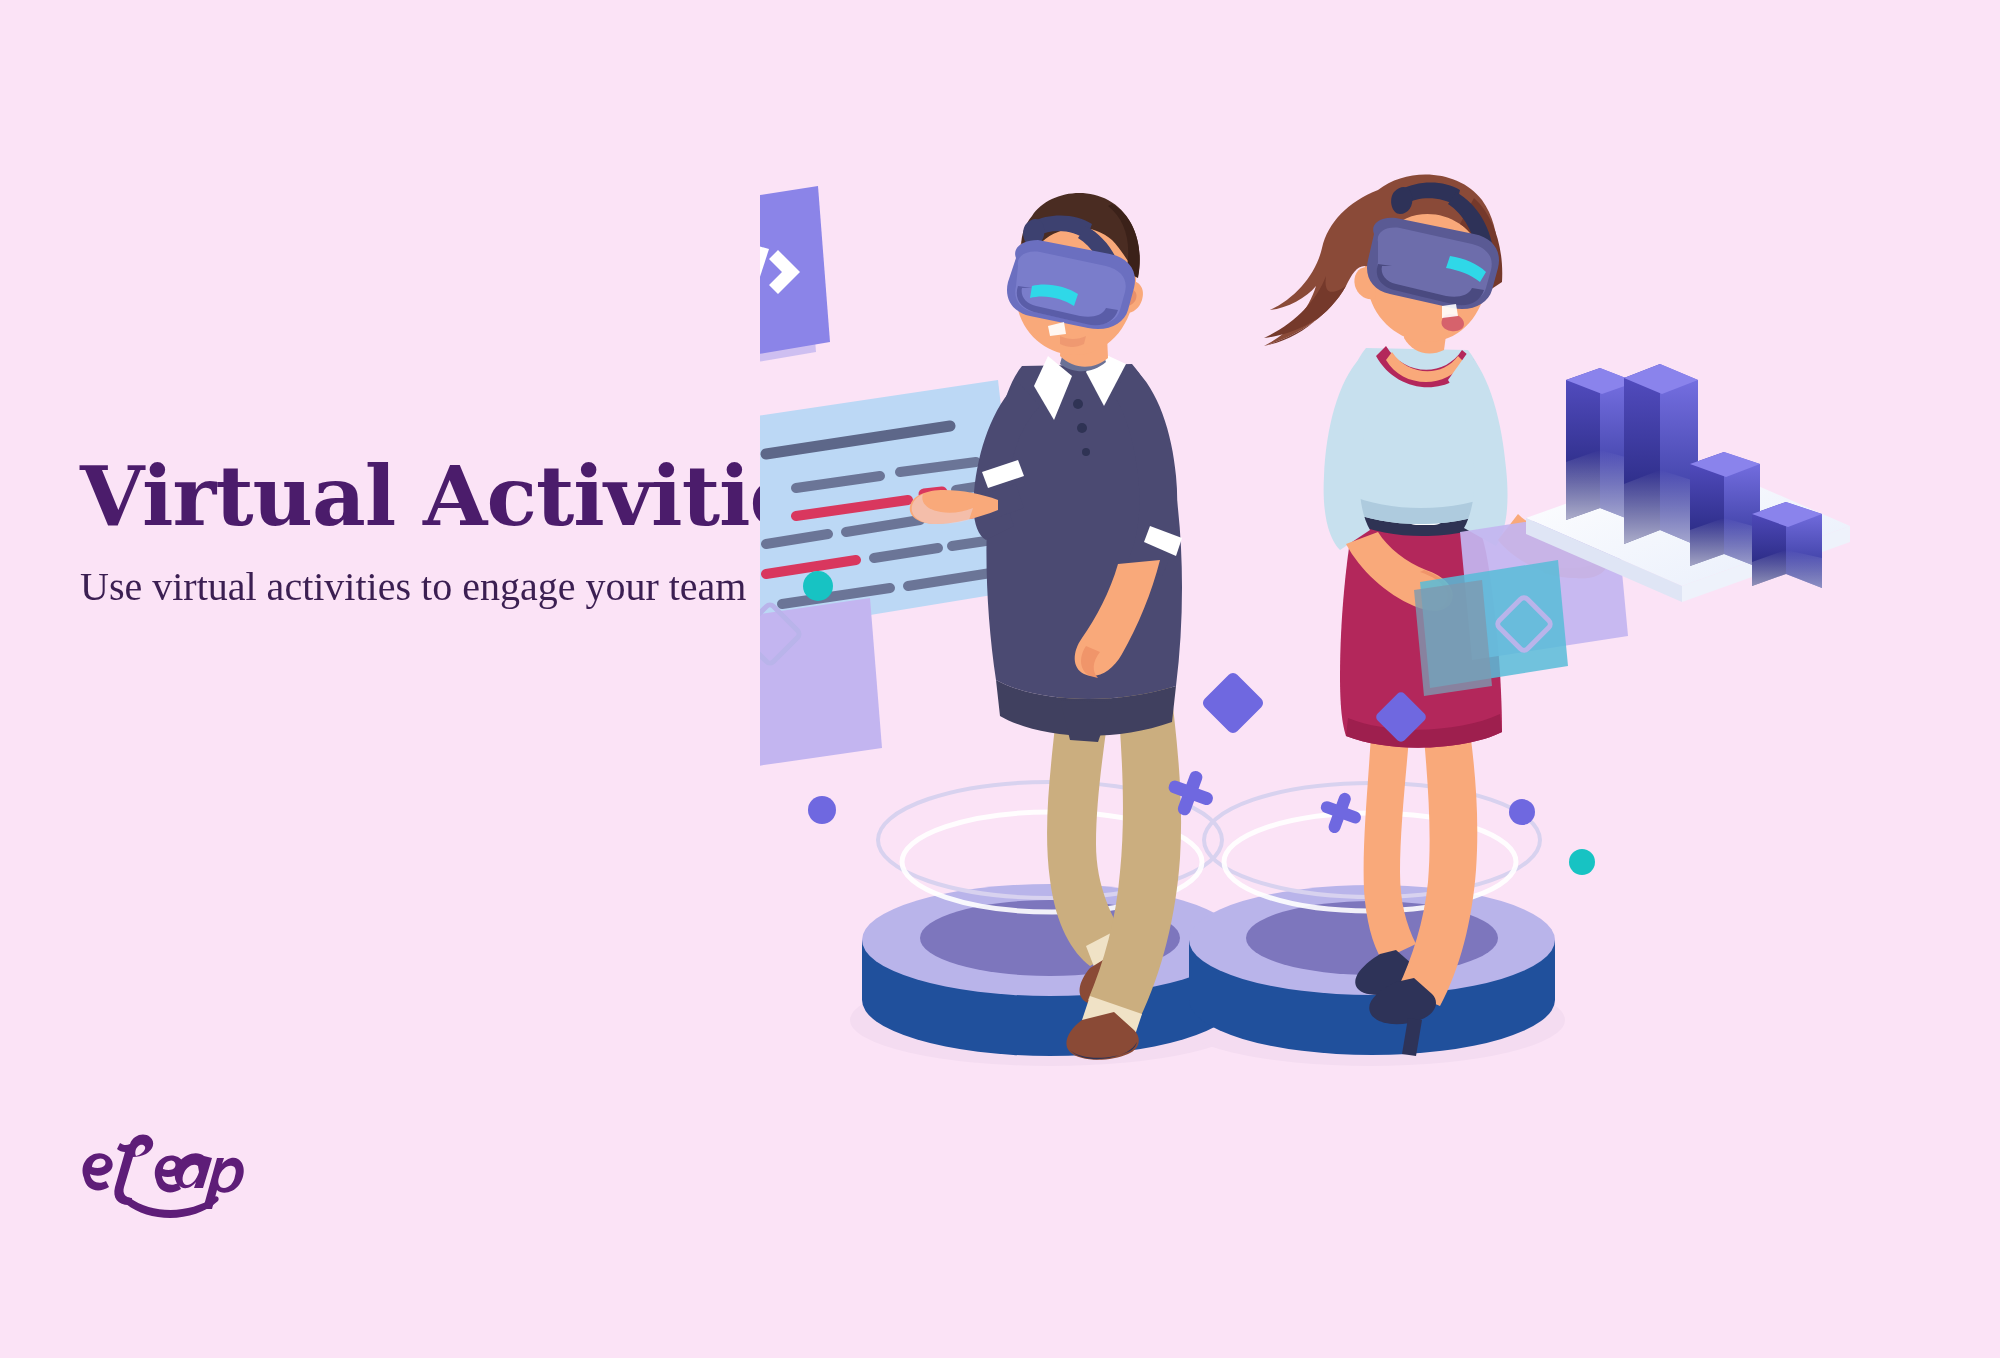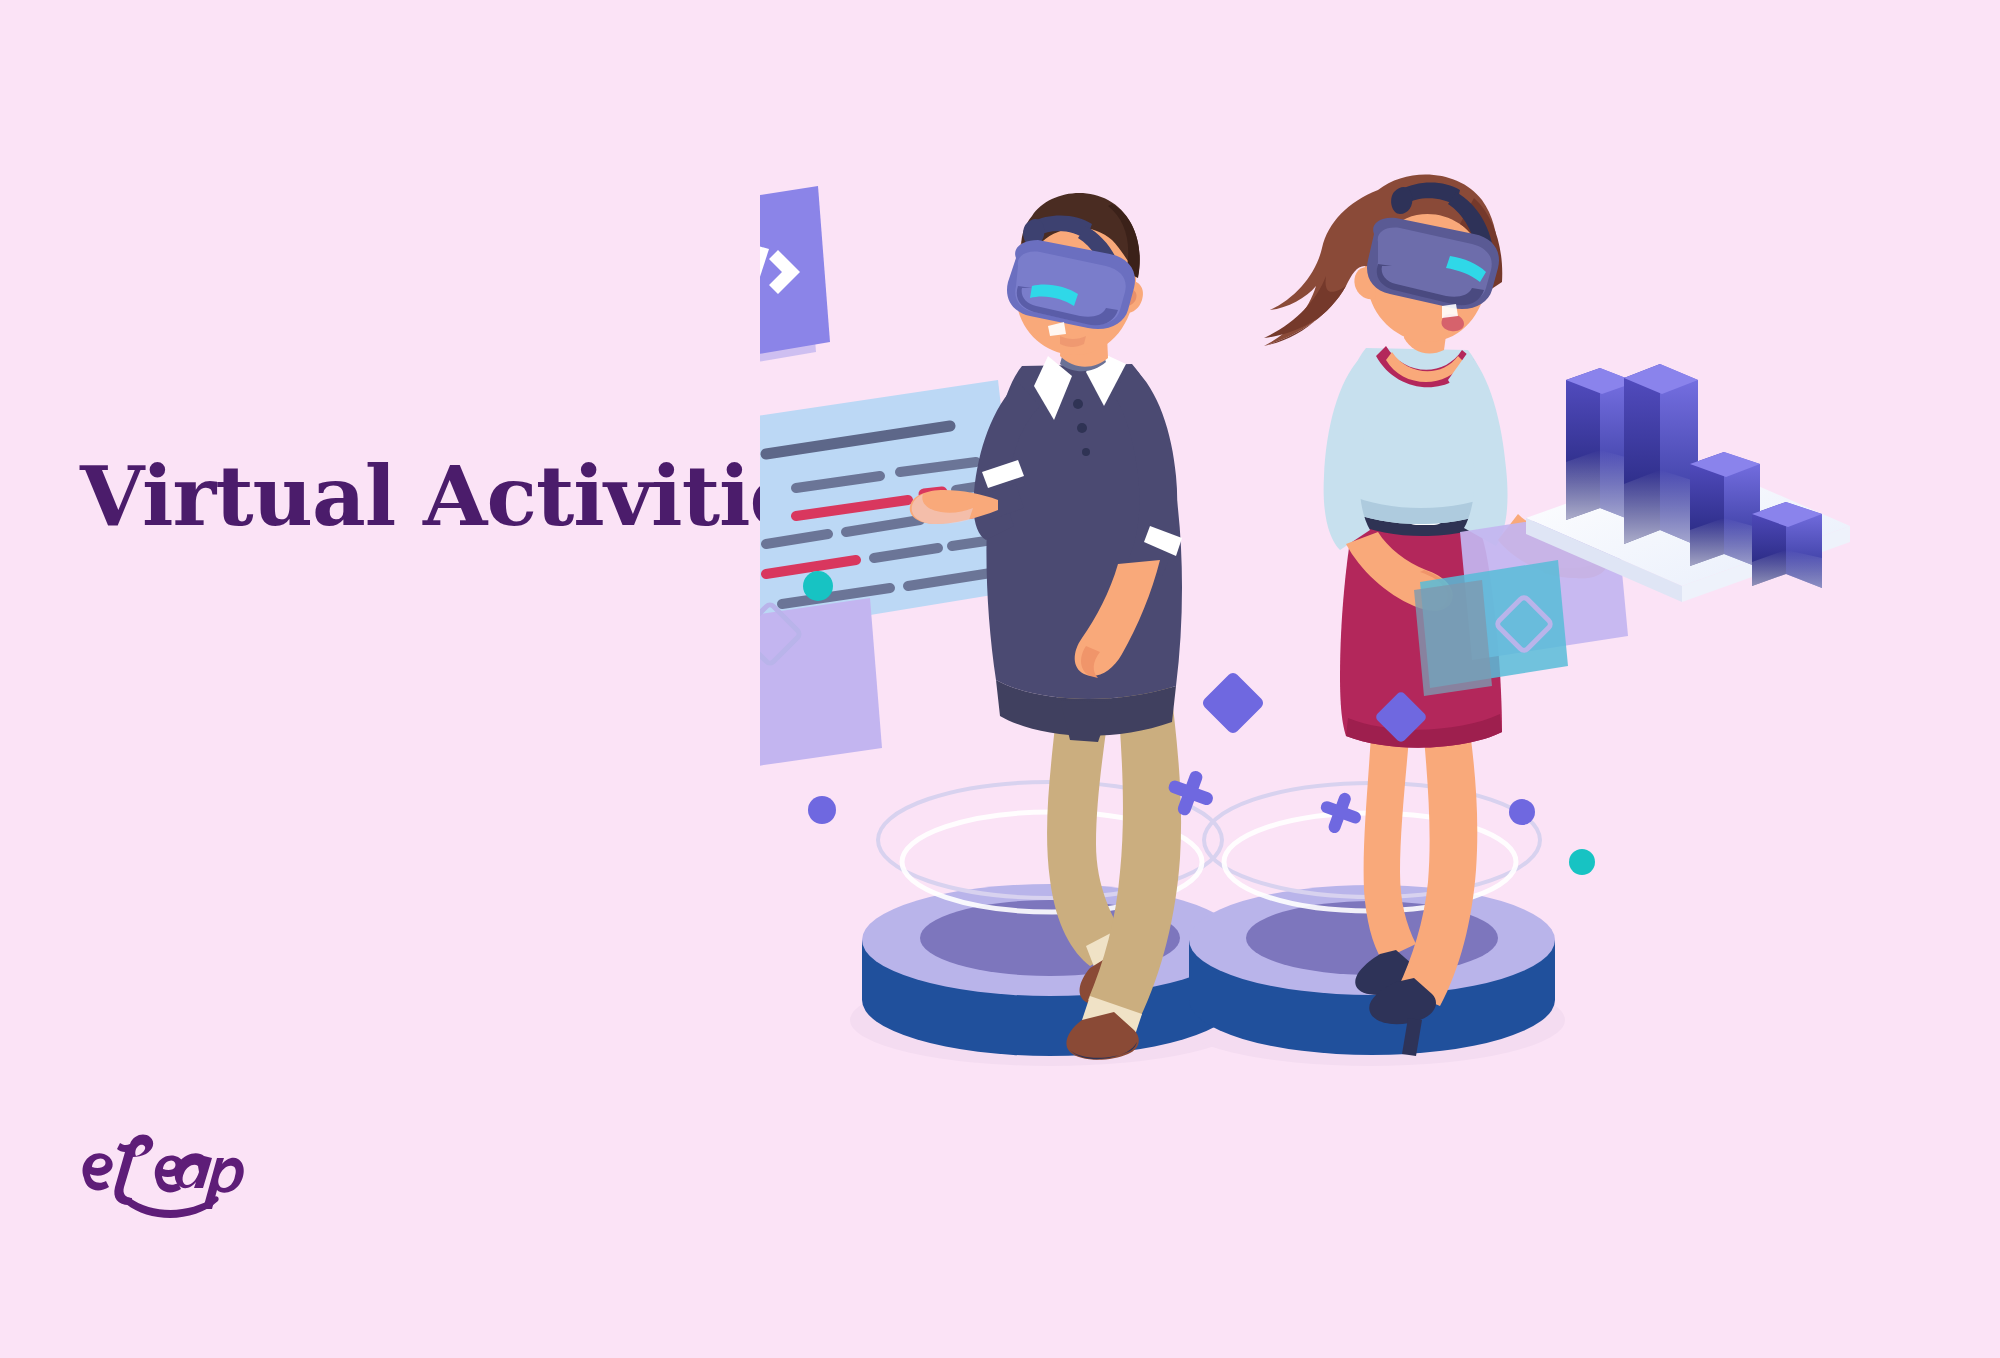--- a/index.html
+++ b/index.html
@@ -41,20 +41,21 @@
   .illus{position:absolute;left:760px;top:120px;width:1180px;height:1070px;}
   .illus svg{display:block;width:1180px;height:1070px;}
 </style>
 </head>
 <body>
 
 <div class="stage">
 
   <div class="text-block">
     <h1 class="headline">Virtual Activities</h1>
+    <p class="subhead">Use virtual activities to engage your team</p>
   </div>
 
   <div class="logo">
     <svg viewBox="0 0 200 100" width="200" height="100" aria-hidden="true">
       <g fill="#5e1d78">
 
         <path d="M12,58 c-6,-16 8,-28 20,-24 c9,3 11,12 6,17 c-5,5 -14,6 -20,3 c1,8 9,11 16,7 l3,6 c-11,7 -23,3 -25,-9 z
                  M20,47 c5,2 11,1 13,-2 c2,-4 -2,-8 -7,-6 c-4,1 -6,5 -6,8 z"></path>
 
         <path d="M58,24 c3,-9 14,-12 20,-7 c6,5 3,13 -4,17 c-4,2 -9,3 -13,3 l-9,30 c-2,7 2,11 8,11 l-1,7

